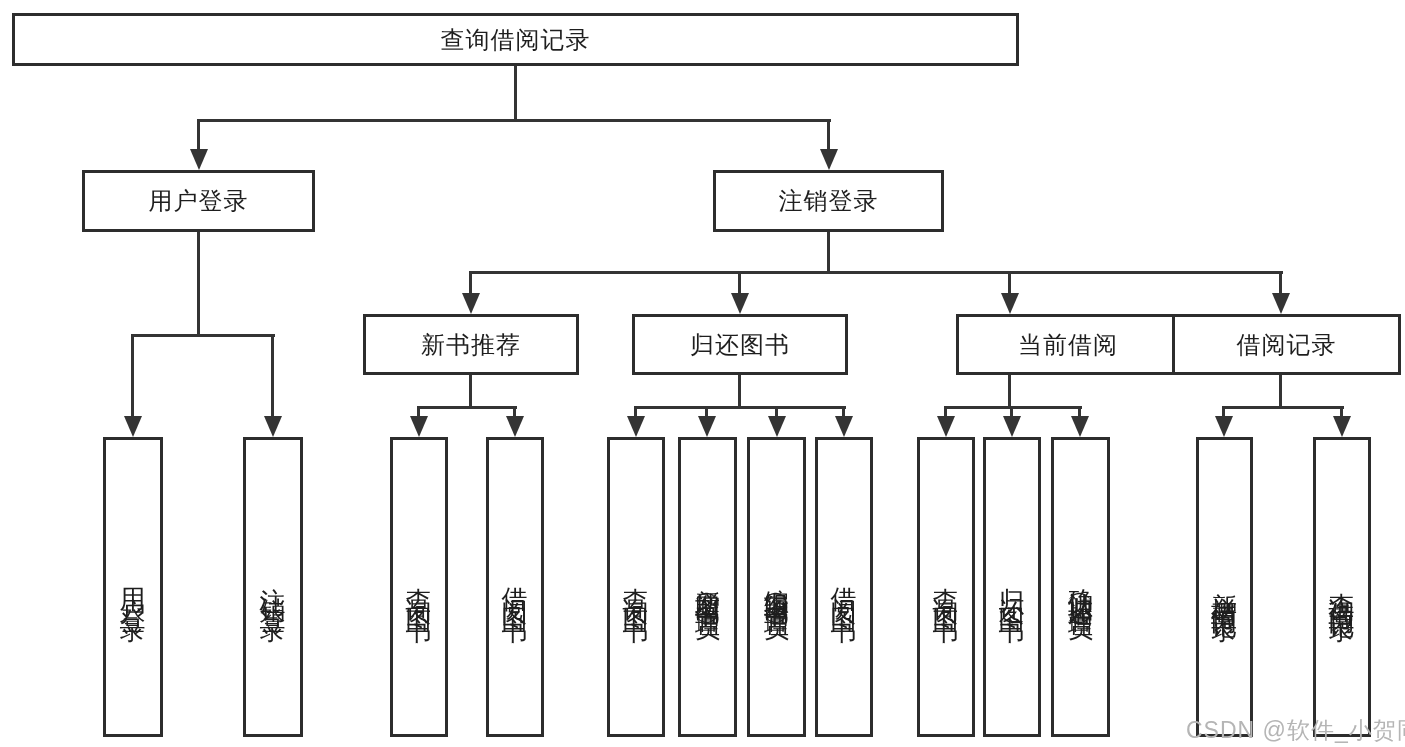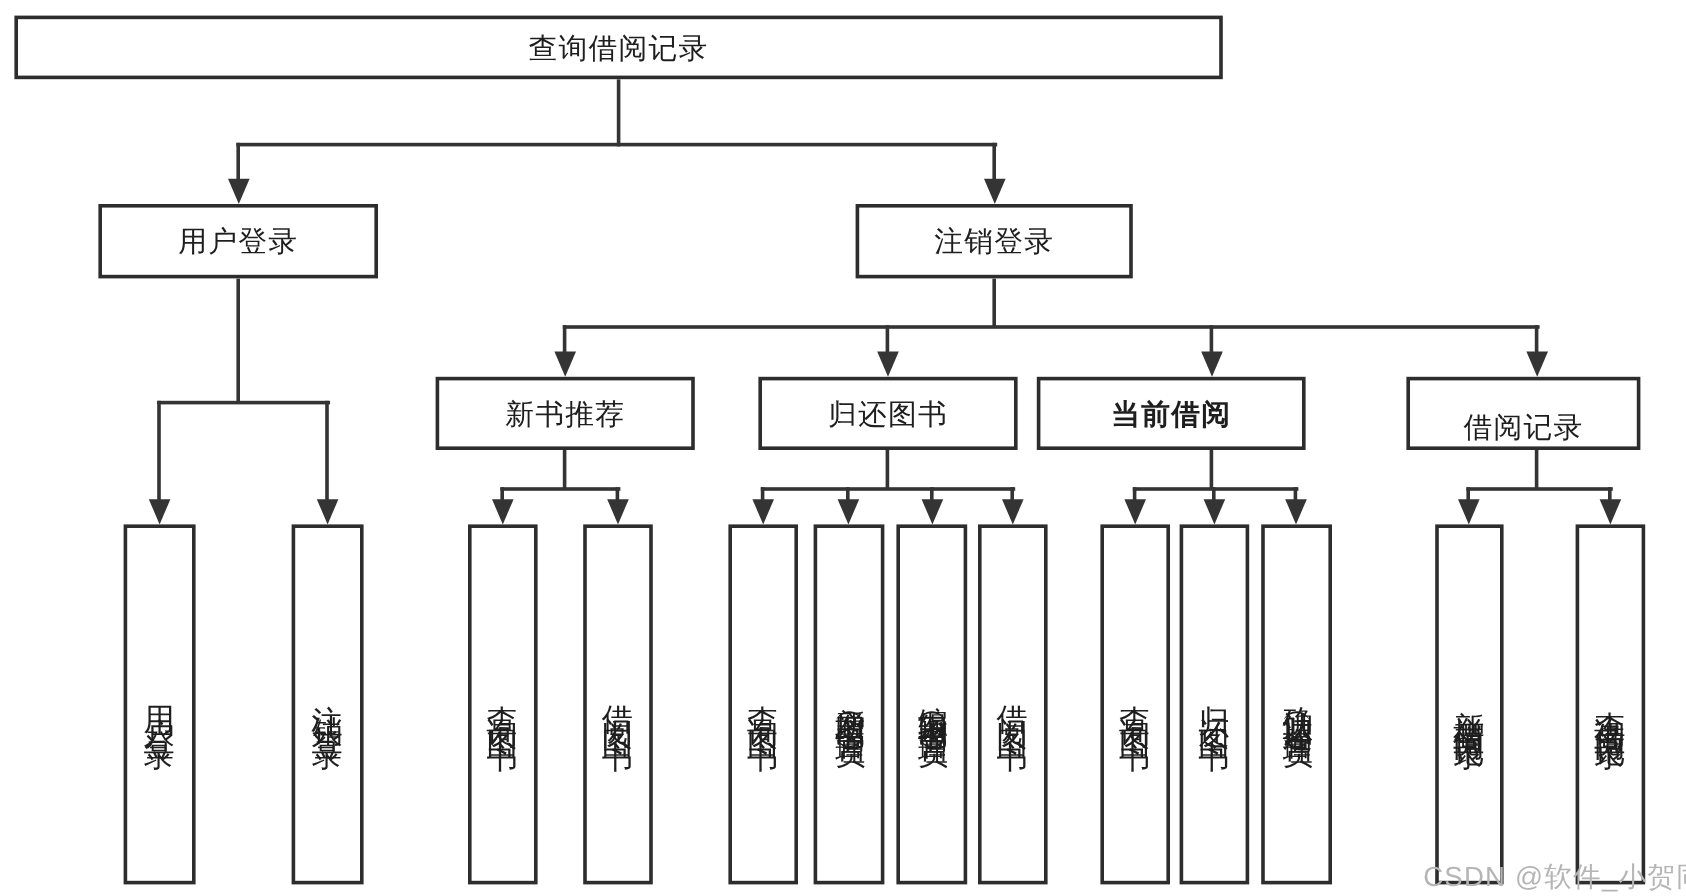--- a/index.html
+++ b/index.html
@@ -108,24 +108,24 @@
   <div class="ar" style="left:731px;top:293px;"></div>
   <div class="ar" style="left:1001px;top:293px;"></div>
   <div class="ar" style="left:1272px;top:293px;"></div>
 
   <div class="box" style="left:363px;top:314px;width:216px;height:61px;">
     <span>新书推荐</span>
   </div>
   <div class="box" style="left:632px;top:314px;width:216px;height:61px;">
     <span>归还图书</span>
   </div>
-  <div class="box" style="left:864px;top:314px;width:224px;height:61px;font-weight:bold;">
+  <div class="box" style="left:956px;top:314px;width:224px;height:61px;">
     <span>当前借阅</span>
   </div>
-  <div class="box" style="left:1172px;top:314px;width:195px;height:61px;align-items:flex-end;">
+  <div class="box" style="left:1172px;top:314px;width:229px;height:61px;">
     <span>借阅记录</span>
   </div>
 
   <div class="vl" style="left:469px;top:375px;height:33px;"></div>
   <div class="hl" style="left:417px;top:406px;width:100px;"></div>
   <div class="vl" style="left:417px;top:406px;height:13px;"></div>
   <div class="vl" style="left:513px;top:406px;height:13px;"></div>
   <div class="ar" style="left:410px;top:416px;"></div>
   <div class="ar" style="left:506px;top:416px;"></div>
 

